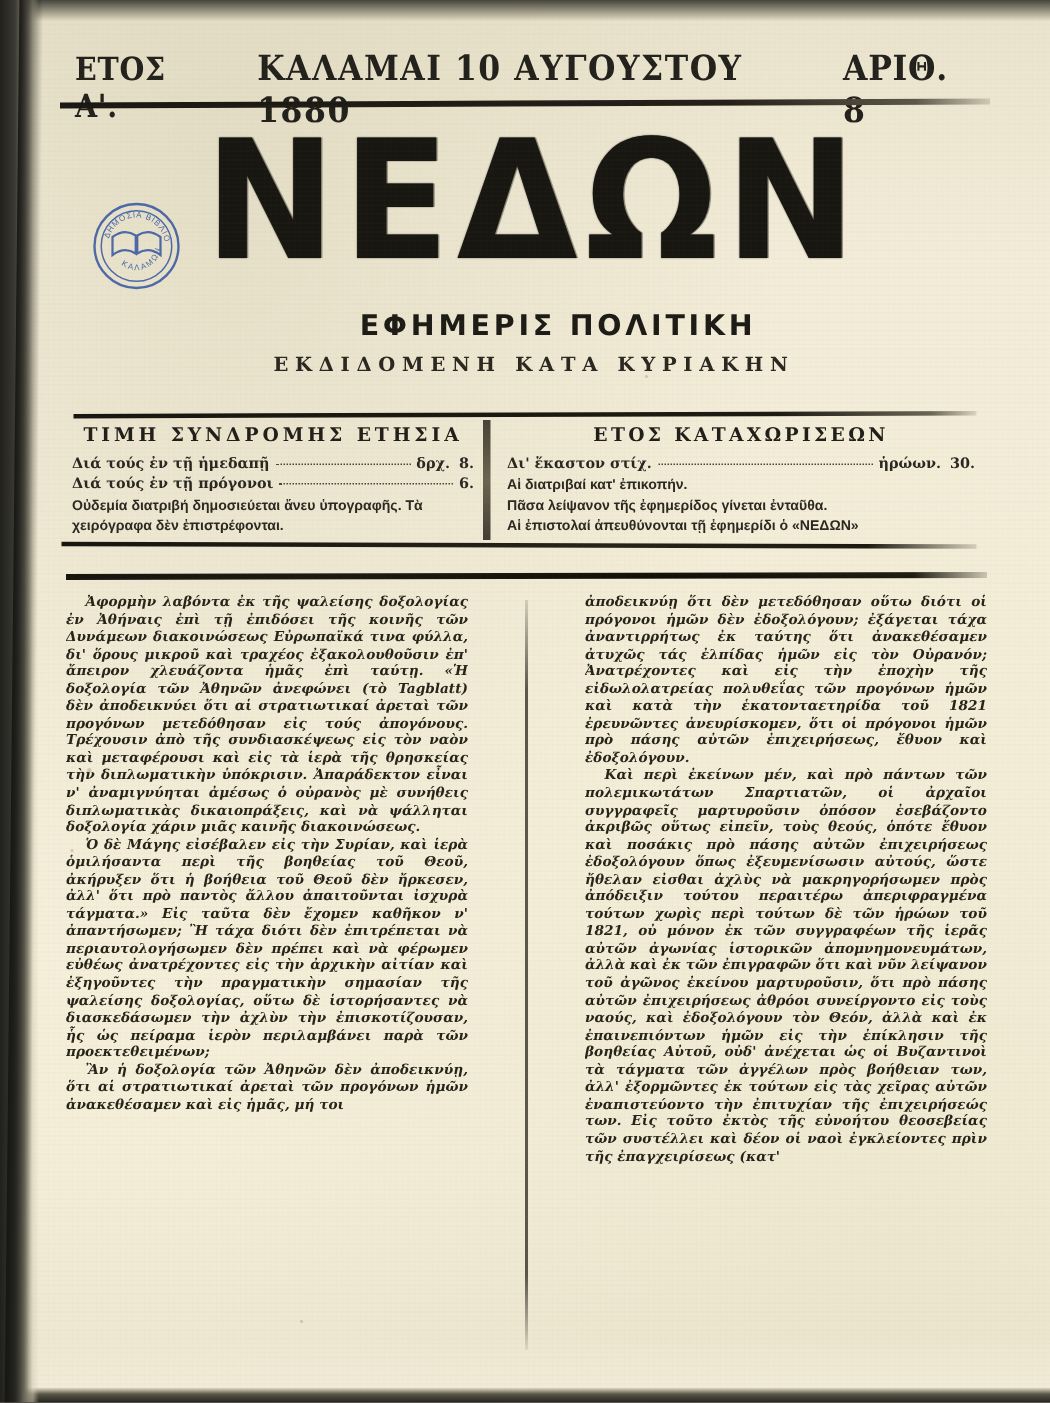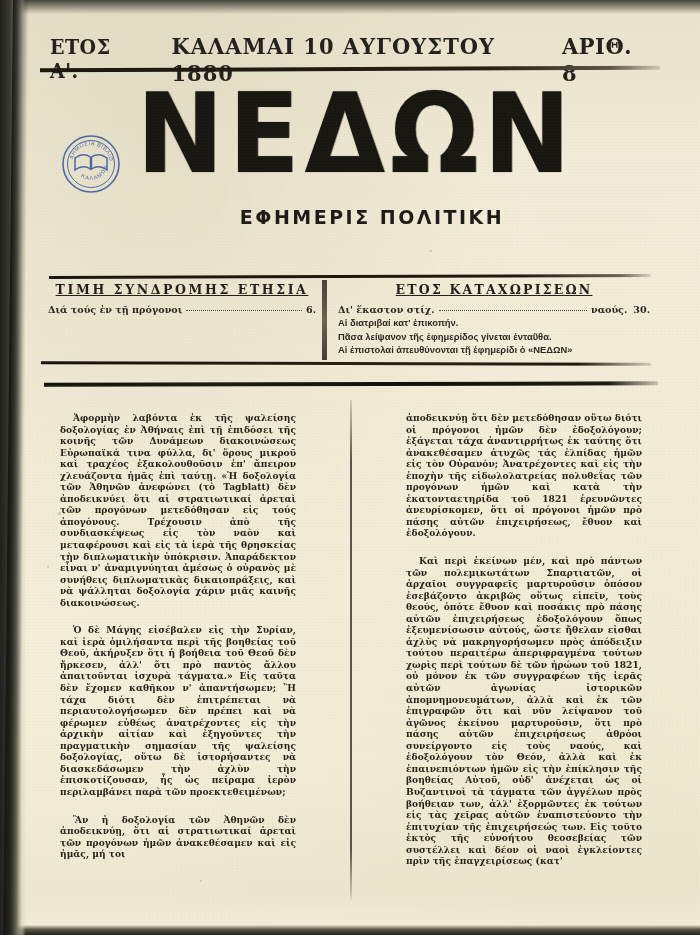--- a/index.html
+++ b/index.html
@@ -104,21 +104,21 @@
     position:absolute;left:296px;top:270px;width:5px;height:80px;
     background:linear-gradient(180deg,#2a251b,#544c3a,#231f16);
     opacity:.85;
   }
   .infobox{position:absolute;top:272px;}
   .infobox.left{left:22px;width:268px;}
   .infobox.right{left:312px;width:312px;}
   .info-h{
     font-family:"DejaVu Serif", serif;font-weight:bold;
     font-size:12.5px;letter-spacing:2.6px;color:#201e18;
-    text-align:center;margin-bottom:6px;text-decoration:underline;
+    text-align:center;margin-bottom:6px;
   }
   .infobox.right .info-h{text-align:center;letter-spacing:2.2px;}
   .info-row{
     font-family:"DejaVu Serif", serif;
     font-size:9.6px;color:#2a2720;line-height:13.4px;
     display:flex;align-items:baseline;white-space:nowrap;
   }
   .info-row .lbl{font-weight:bold;}
   .info-row .dots{
     flex:1;margin:0 4px;
@@ -145,21 +145,21 @@
     font-family:"DejaVu Serif", serif;
     font-size:9.1px;line-height:11.55px;
     color:#262319;
     text-align:justify;
     hyphens:none;
     overflow:hidden;
     height:518px;
     font-weight:bold;
     letter-spacing:.02px;
   }
-  .col p{margin:16px;}
+  .col p{margin:0;font-style:italic;}
   .col p.indent{text-indent:13px;}
   .gutter{
     width:78px;display:flex;justify-content:center;
   }
   .gutter .vrule{
     width:1.4px;height:500px;margin-top:4px;
     background:linear-gradient(180deg,rgba(40,36,26,.15),rgba(40,36,26,.75) 12%,rgba(40,36,26,.75) 90%,rgba(40,36,26,.1));
   }
   .fade-bottom{
     position:absolute;left:0;bottom:10px;width:700px;height:34px;z-index:6;
@@ -176,20 +176,21 @@
 
     <div class="issueline">
       <span class="issue-year">ΕΤΟΣ Α'.</span>
       <span class="issue-place">ΚΑΛΑΜΑΙ 10 ΑΥΓΟΥΣΤΟΥ 1880</span>
       <span class="issue-no">ΑΡΙΘ. 8</span>
     </div>
     <div class="rule-head"></div>
 
     <div class="title">ΝΕΔΩΝ</div>
     <div class="subtitle">ΕΦΗΜΕΡΙΣ ΠΟΛΙΤΙΚΗ</div>
+    <div class="subtitle2">ΕΚΔΙΔΟΜΕΝΗ ΚΑΤΑ ΚΥΡΙΑΚΗΝ</div>
 
     <div class="stamp">
       <svg width="64" height="64" viewBox="0 0 64 64">
         <g fill="none" stroke="#2b4fa0" stroke-width="1.6">
           <circle cx="32" cy="32" r="28"></circle>
           <circle cx="32" cy="32" r="23.5" stroke-width="1"></circle>
         </g>
         <g fill="none" stroke="#2b4fa0" stroke-width="1.5">
           <path d="M16 38 Q24 32 31.5 37 L31.5 25 Q24 20 16 26 Z"></path>
           <path d="M48 38 Q40 32 32.5 37 L32.5 25 Q40 20 48 26 Z"></path>
@@ -205,32 +206,39 @@
         </text>
       </svg>
     </div>
 
     <div class="rule-box-top"></div>
     <div class="box-div"></div>
 
     <div class="infobox left">
       <div class="info-h">ΤΙΜΗ ΣΥΝΔΡΟΜΗΣ ΕΤΗΣΙΑ</div>
       <div class="info-row">
+        <span class="lbl">Διά τούς ἐν τῇ ἡμεδαπῇ</span>
+        <span class="dots"></span>
+        <span class="val">δρχ.</span>
+        <span class="val" style="margin-left:6px">8.</span>
+      </div>
+      <div class="info-row">
         <span class="lbl">Διά τούς ἐν τῇ πρόγονοι</span>
         <span class="dots"></span>
         <span class="val">6.</span>
       </div>
+      <div class="info-note">Οὐδεμία διατριβή δημοσιεύεται ἄνευ ὑπογραφῆς. Τὰ χειρόγραφα δὲν ἐπιστρέφονται.</div>
     </div>
 
     <div class="infobox right">
       <div class="info-h">ΕΤΟΣ ΚΑΤΑΧΩΡΙΣΕΩΝ</div>
       <div class="info-row">
         <span class="lbl">Δι' ἕκαστον στίχ.</span>
         <span class="dots"></span>
-        <span class="val">ναούς.</span>
+        <span class="val">ἡρώων.</span>
         <span class="val" style="margin-left:6px">30.</span>
       </div>
       <div class="info-note">Αἱ διατριβαί κατ' ἐπικοπήν.</div>
       <div class="info-note">Πᾶσα λείψανον τῆς ἐφημερίδος γίνεται ἐνταῦθα.</div>
       <div class="info-note">Αἱ ἐπιστολαί ἀπευθύνονται τῇ ἐφημερίδι ὁ «ΝΕΔΩΝ»</div>
     </div>
 
     <div class="rule-box-bot"></div>
 
     <div class="rule-body"></div>

